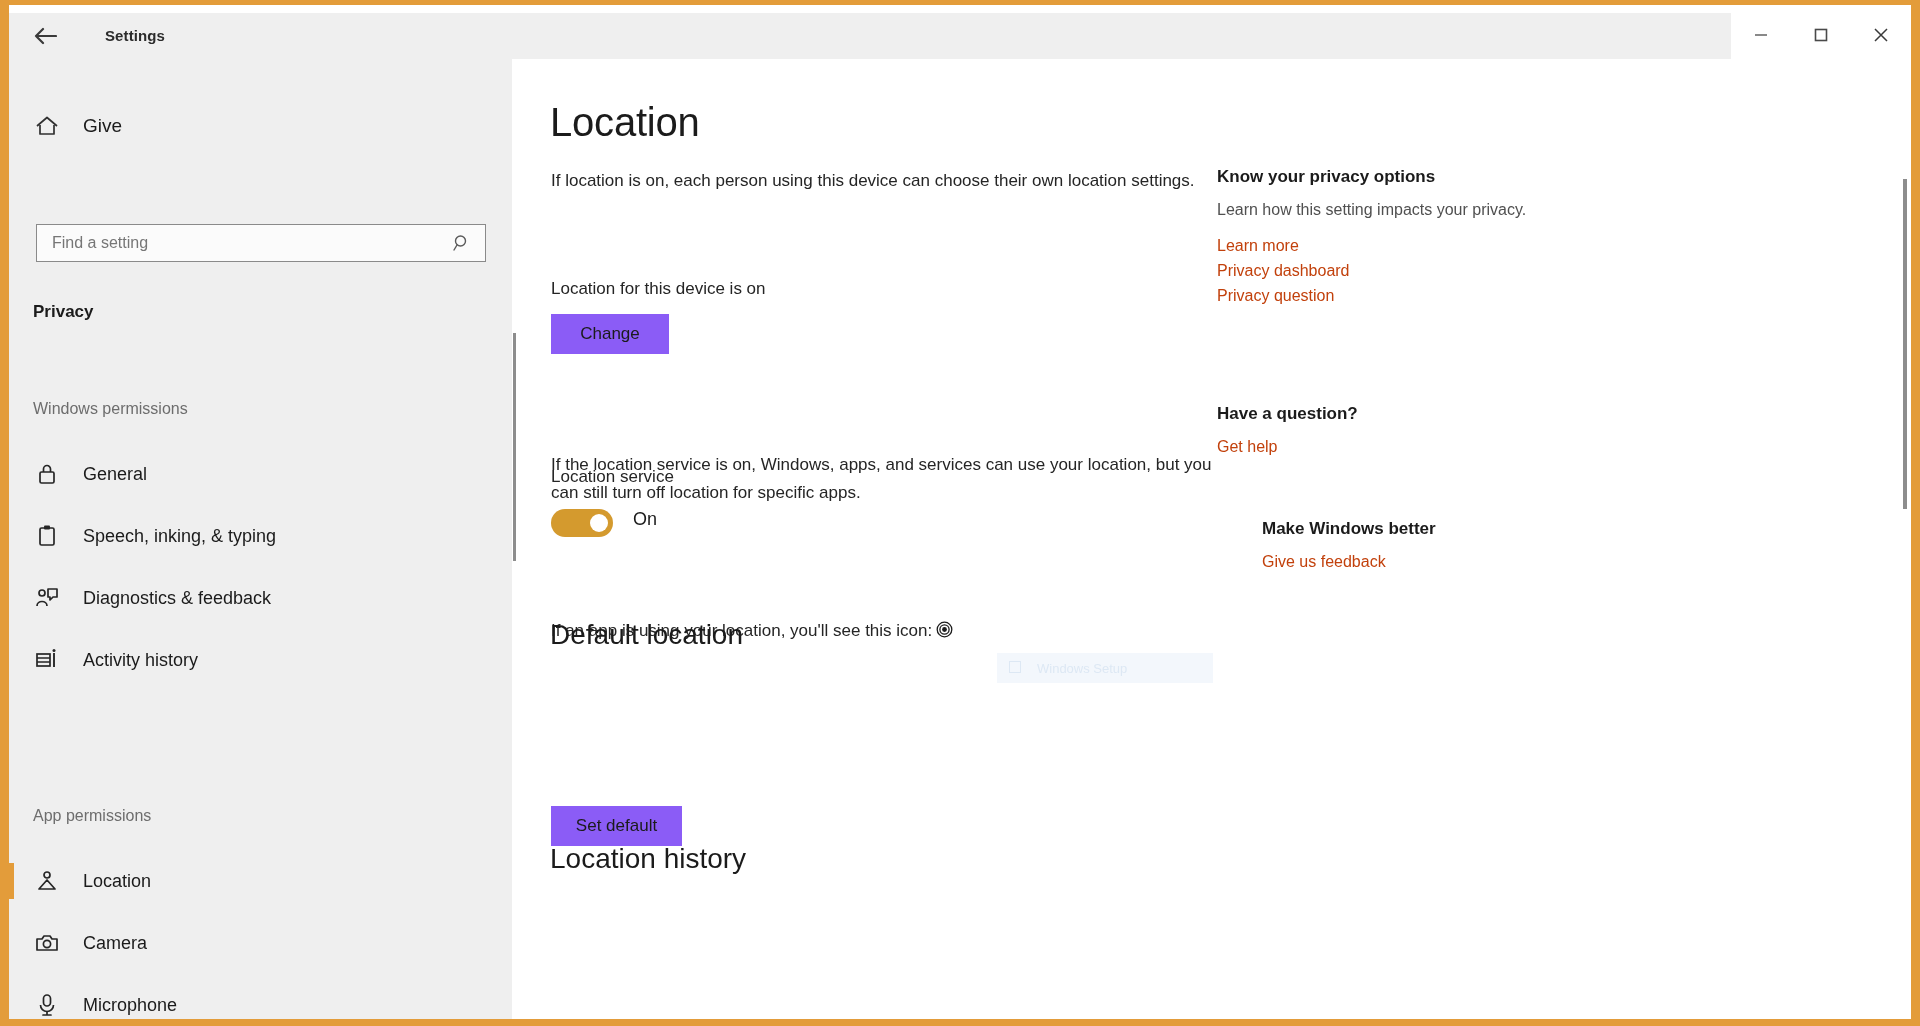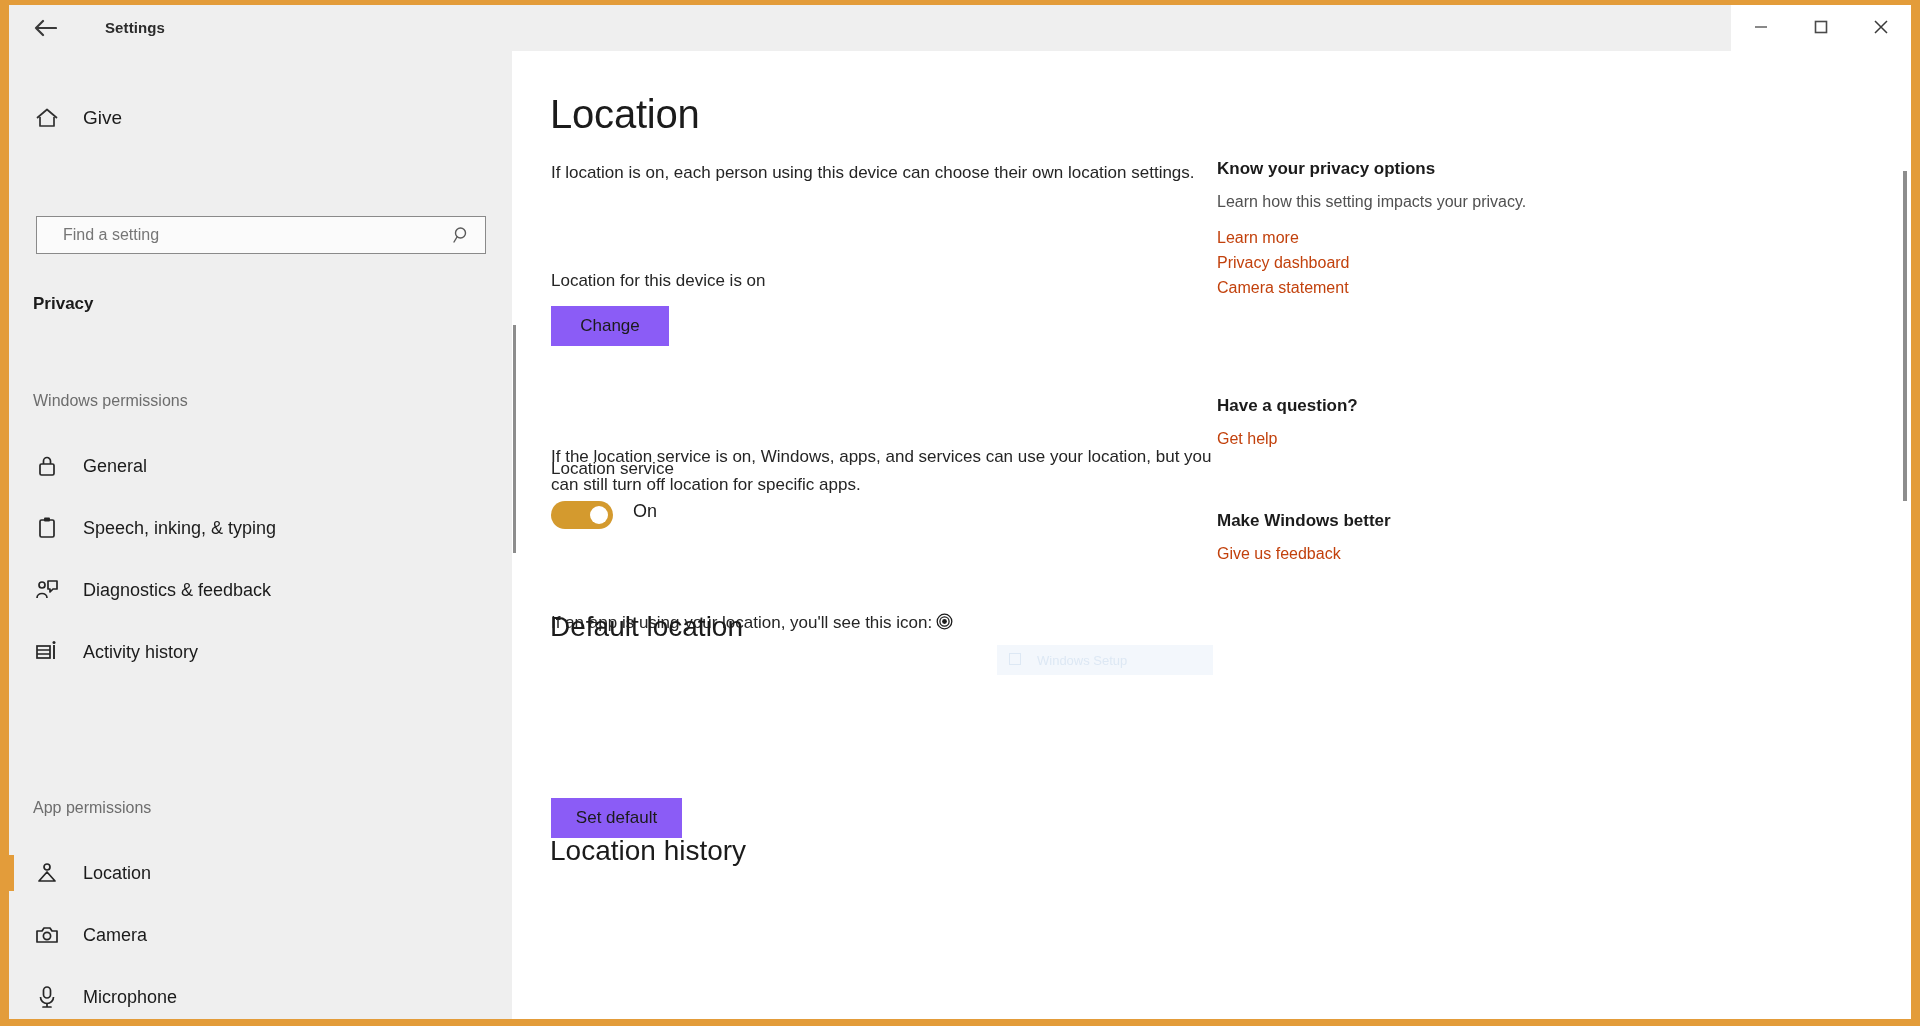--- a/index.html
+++ b/index.html
@@ -24,21 +24,21 @@
     border-left: 9px solid #e39c3a;
     border-right: 9px solid #e39c3a;
     border-top: 5px solid #e39c3a;
     border-bottom: 7px solid #e39c3a;
     background: #ffffff;
     overflow: hidden;
   }
 
   #window {
     position: absolute;
-    left: 0; top: 0;
+    left: 0; top: 8px;
     width: 1902px;
     height: 746px;
     background: #ffffff;
   }
 
   
   #titlebar {
     position: absolute;
     left: 0; top: 0;
     width: 1902px;
@@ -101,21 +101,20 @@
   }
   .search-box {
     position: absolute;
     left: 27px; top: 165px;
     width: 450px; height: 38px;
     background: #fbfbfb;
     border: 1px solid #8a8a8a;
     box-sizing: border-box;
     display: flex;
     align-items: center;
-    padding-left: 11px;
   }
   .search-input {
     border: none;
     outline: none;
     background: transparent;
     font-family: "Liberation Sans", sans-serif;
     font-size: 16px;
     color: #3f3f3f;
     margin-left: 13px;
     width: 380px;
@@ -296,21 +295,21 @@
 
   
   #info-column {
     position: absolute;
     left: 690px; top: 0;
     width: 400px;
   }
   .info-block { position: absolute; left: 0; width: 330px; }
   #info-privacy { top: 108px; }
   #info-question { top: 345px; }
-  #info-better { top: 460px; }
+  #info-better { top: 460px; margin-left: 45px; }
 
   .info-title {
     font-size: 17px;
     font-weight: 700;
     color: #1b1b1b;
     margin: 0 0 10px 0;
   }
   .info-desc {
     font-size: 16px;
     line-height: 26px;
@@ -528,21 +527,21 @@
 
       <div class="subheading" id="location-history-heading">Location history</div>
 
       <div id="info-column">
 
         <div class="info-block" id="info-privacy">
           <div class="info-title">Know your privacy options</div>
           <div class="info-desc">Learn how this setting impacts your privacy.</div>
           <a class="info-link" href="#">Learn more</a>
           <a class="info-link" href="#">Privacy dashboard</a>
-          <a class="info-link" href="#">Camera statement</a>
+          <a class="info-link" href="#">Privacy question</a>
         </div>
 
         <div class="info-block" id="info-question">
           <div class="info-title">Have a question?</div>
           <a class="info-link" href="#">Get help</a>
         </div>
 
         <div class="info-block" id="info-better">
           <div class="info-title">Make Windows better</div>
           <a class="info-link" href="#">Give us feedback</a>

